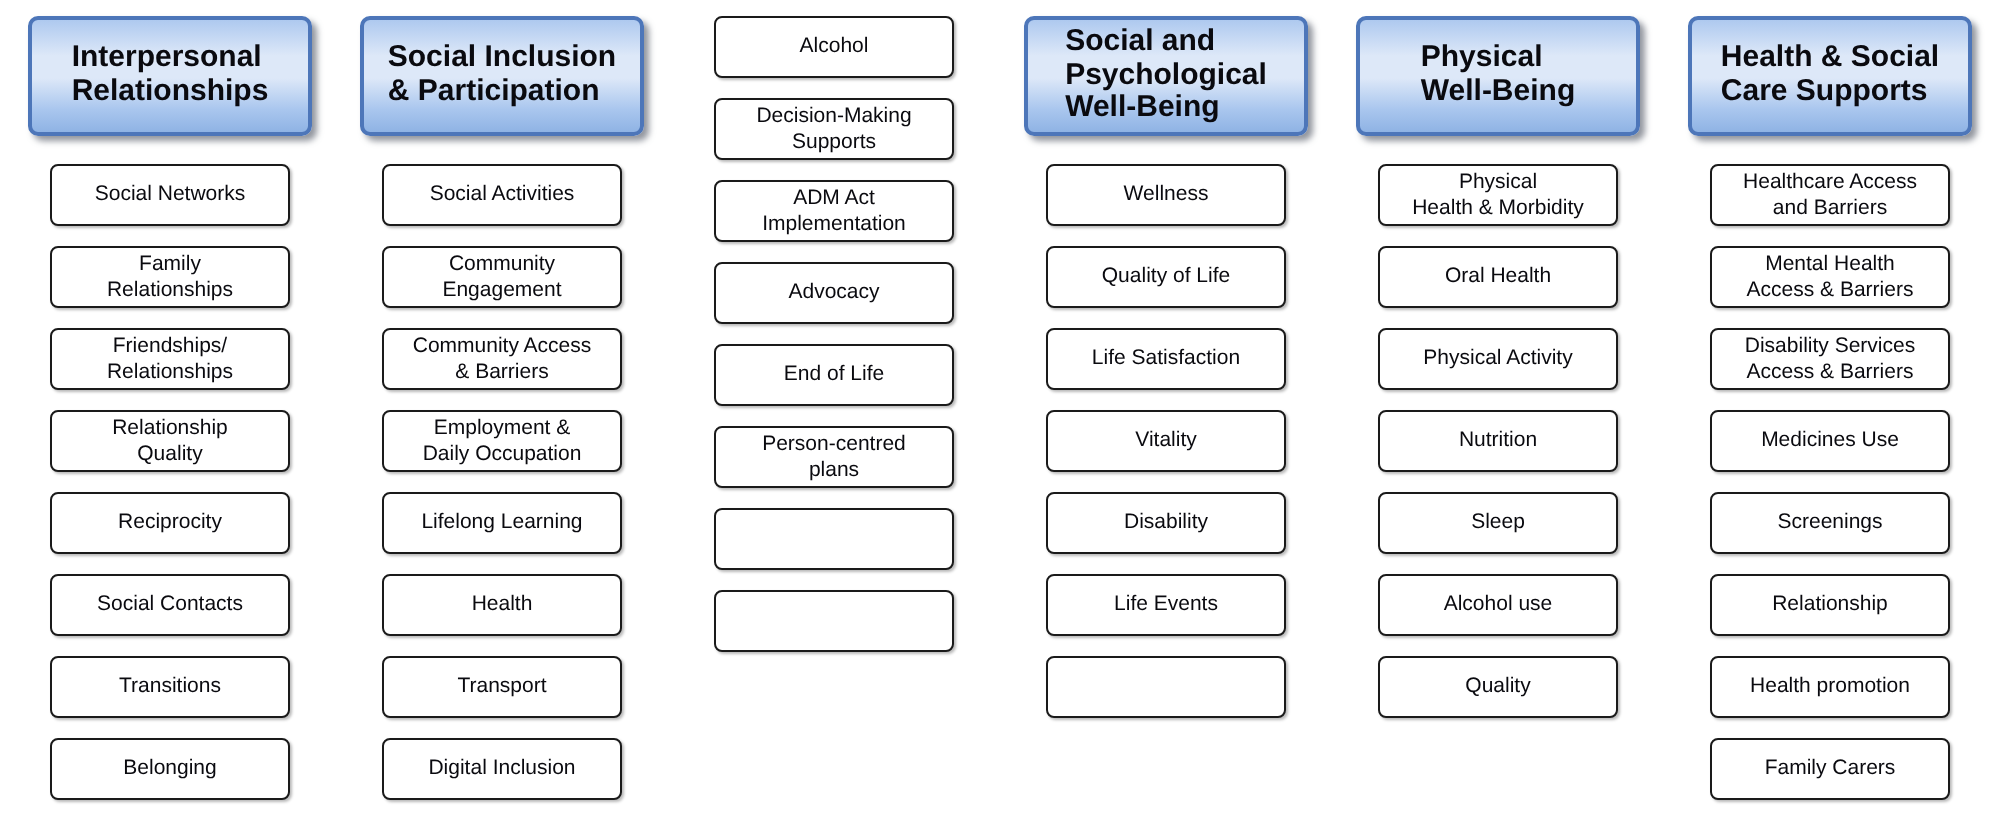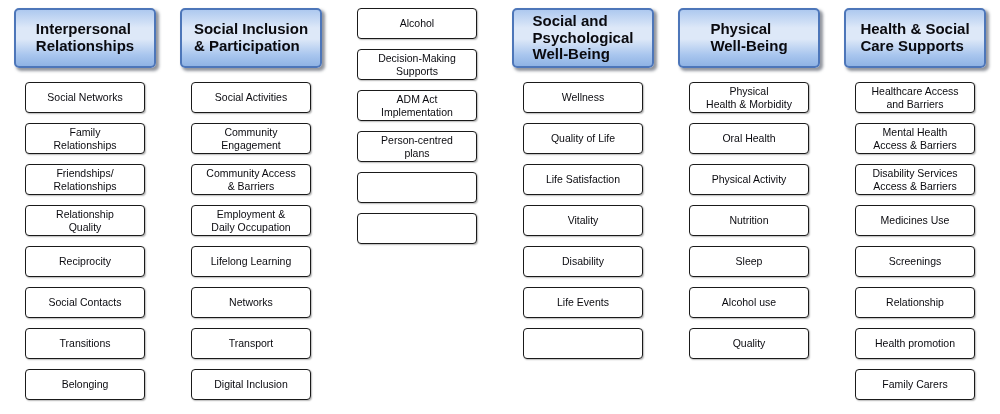--- a/index.html
+++ b/index.html
@@ -83,31 +83,33 @@
     <div class="header-box">Social Inclusion
 &amp; Participation</div>
     <div class="item-box">Social Activities</div>
     <div class="item-box">Community
 Engagement</div>
     <div class="item-box">Community Access
 &amp; Barriers</div>
     <div class="item-box">Employment &amp;
 Daily Occupation</div>
     <div class="item-box">Lifelong Learning</div>
-    <div class="item-box">Networks</div>
+    <div class="item-box">Health</div>
     <div class="item-box">Transport</div>
     <div class="item-box">Digital Inclusion</div>
   </div>
 
   <div class="column">
     <div class="item-box">Alcohol</div>
     <div class="item-box">Decision-Making
 Supports</div>
     <div class="item-box">ADM Act
 Implementation</div>
+    <div class="item-box">Advocacy</div>
+    <div class="item-box">End of Life</div>
     <div class="item-box">Person-centred
 plans</div>
     <div class="item-box"></div>
     <div class="item-box"></div>
   </div>
 
   <div class="column">
     <div class="header-box">Social and
 Psychological
 Well-Being</div>

